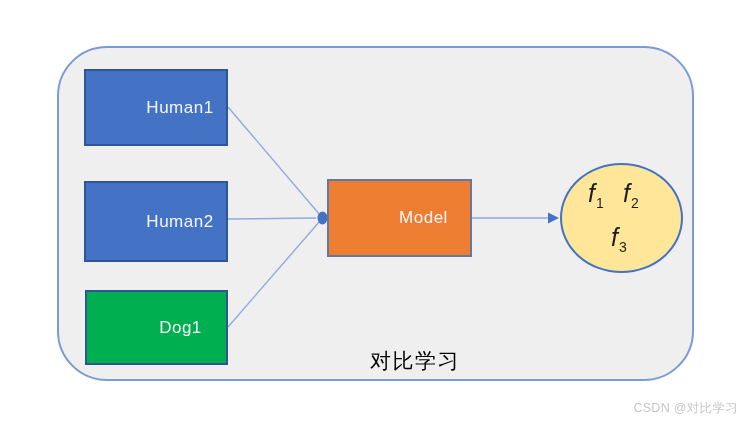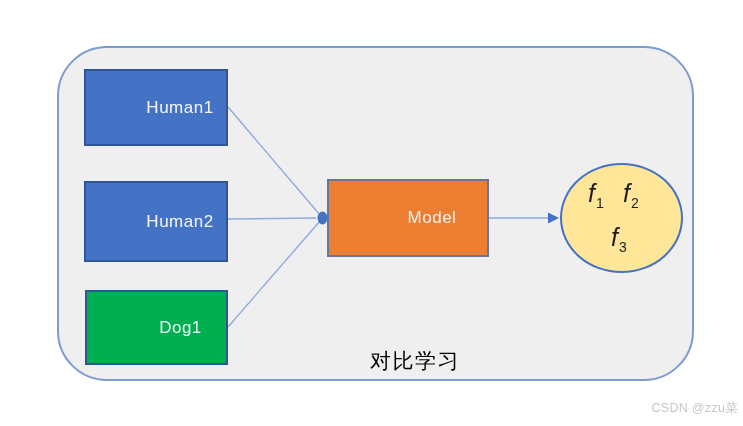--- a/index.html
+++ b/index.html
@@ -36,21 +36,21 @@
     font-size: 17px;
     letter-spacing: 0.5px;
     padding-left: 48px;
   }
   .node-blue  { background: #4472C4; border: 2px solid #2F5597; }
   .node-green { background: #00B050; border: 2px solid #2F5597; }
   .node-orange{ background: #ED7D31; border: 2px solid #66779B; }
   .node-human1 { left: 84px;  top: 69px;  width: 144px; height: 77px; }
   .node-human2 { left: 84px;  top: 181px; width: 144px; height: 81px; }
   .node-dog1   { left: 85px;  top: 290px; width: 143px; height: 75px; }
-  .node-model  { left: 327px; top: 179px; width: 162px; height: 78px; }
+  .node-model  { left: 327px; top: 179px; width: 145px; height: 78px; }
   .output-circle {
     position: absolute;
     left: 560px; top: 163px;
     width: 123px; height: 110px;
     box-sizing: border-box;
     background: #FFE699;
     border: 2px solid #4472C4;
     border-radius: 50%;
   }
   .feature {
@@ -120,15 +120,15 @@
   </div>
 
   <div class="output-circle">
     <span class="feature feature-1"><span>f</span><sub>1</sub></span>
     <span class="feature feature-2"><span>f</span><sub>2</sub></span>
     <span class="feature feature-3"><span>f</span><sub>3</sub></span>
   </div>
 
   <div class="caption">对比学习</div>
 
-  <div class="watermark">CSDN @zzu菜</div>
+  <div class="watermark">CSDN @对比学习</div>
 
 </div>
 
 </body></html>

